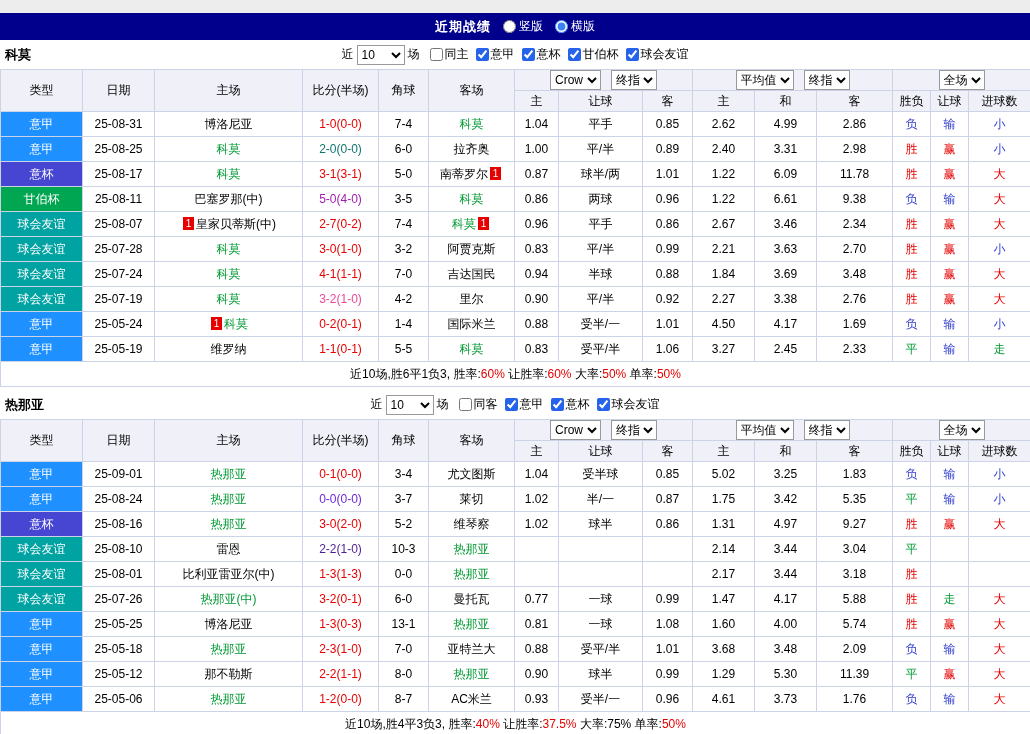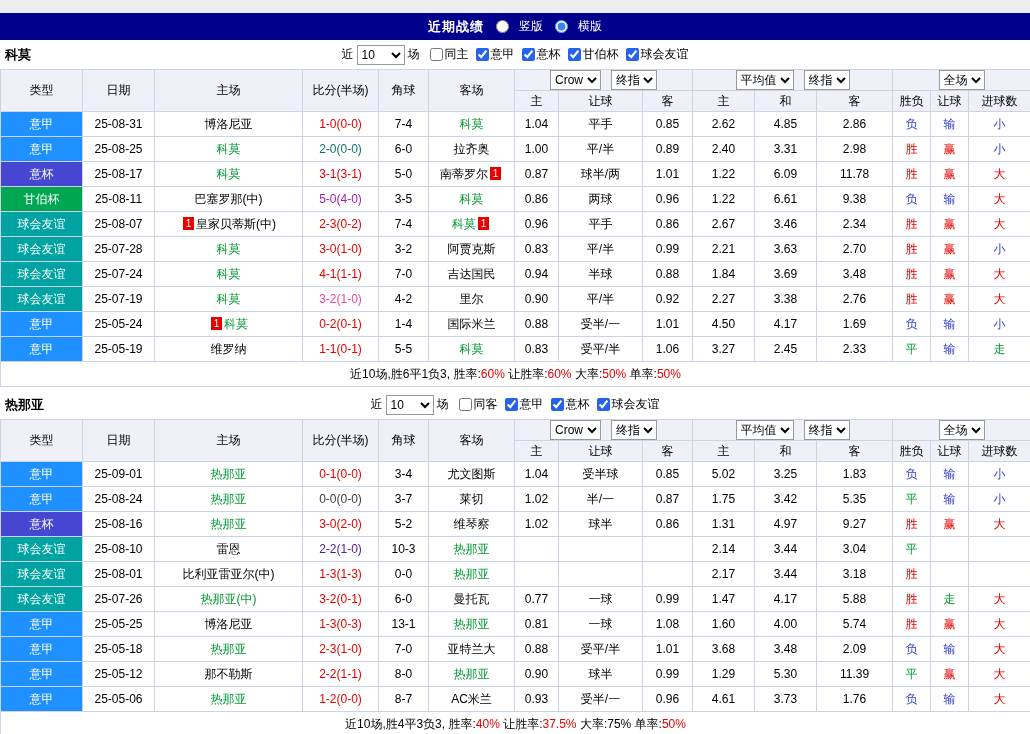--- a/index.html
+++ b/index.html
@@ -14,21 +14,21 @@
 
   .topbar {
     height: 27px;
     background: #00008c;
     display: flex;
     align-items: center;
     justify-content: center;
     gap: 12px;
   }
   .tb-title { color: #fff; font-weight: bold; font-size: 13px; letter-spacing: 1px; }
-  .layout-radio { display: inline-flex; align-items: center; gap: 10px; color: #fff; cursor: pointer; }
+  .layout-radio { display: inline-flex; align-items: center; gap: 3px; color: #fff; cursor: pointer; }
   .layout-radio input { margin: 0; accent-color: #3b82f6; }
 
   .section { background: #fff; }
   .section + .section { margin-top: 3px; }
   .section-header { position: relative; height: 29px; display: flex; align-items: center; }
   .team-name { position: absolute; left: 5px; font-weight: bold; font-size: 13px; }
   .filters { margin: 0 auto; display: inline-flex; align-items: center; gap: 3px; }
   .checkbox-group { display: inline-flex; align-items: center; }
   .checkbox-group label { display: inline-flex; align-items: center; cursor: pointer; }
   .checkbox-group input { margin: 0 2px 0 7px; accent-color: #2563eb; }
@@ -162,21 +162,21 @@
               <td class="type-cell" style="background: rgb(30, 144, 255);">意甲</td>
               <td class="date-cell">25-08-31</td>
               <td class="team-cell"><span>博洛尼亚</span></td>
               <td class="score-cell" style="color: rgb(230, 0, 0);">1-0(0-0)</td>
               <td class="corner-cell">7-4</td>
               <td class="team-cell"><span style="color: rgb(0, 153, 51);">科莫</span></td>
               <td class="odds-cell">1.04</td>
               <td class="odds-cell">平手</td>
               <td class="odds-cell">0.85</td>
               <td class="odds-cell">2.62</td>
-              <td class="odds-cell">4.85</td>
+              <td class="odds-cell">4.99</td>
               <td class="odds-cell">2.86</td>
               <td class="res-cell" style="color: rgb(51, 64, 208);">负</td>
               <td class="res-cell" style="color: rgb(51, 64, 208);">输</td>
               <td class="res-cell" style="color: rgb(51, 64, 208);">小</td>
             </tr>
             <tr>
               <td class="type-cell" style="background: rgb(30, 144, 255);">意甲</td>
               <td class="date-cell">25-08-25</td>
               <td class="team-cell"><span style="color: rgb(0, 153, 51);">科莫</span></td>
               <td class="score-cell" style="color: #0f766e;">2-0(0-0)</td>
@@ -223,21 +223,21 @@
               <td class="odds-cell">6.61</td>
               <td class="odds-cell">9.38</td>
               <td class="res-cell" style="color: rgb(51, 64, 208);">负</td>
               <td class="res-cell" style="color: rgb(51, 64, 208);">输</td>
               <td class="res-cell" style="color: rgb(230, 0, 0);">大</td>
             </tr>
             <tr>
               <td class="type-cell" style="background: rgb(0, 162, 162);">球会友谊</td>
               <td class="date-cell">25-08-07</td>
               <td class="team-cell"><span class="card-badge">1</span><span>皇家贝蒂斯(中)</span></td>
-              <td class="score-cell" style="color: rgb(230, 0, 0);">2-3(0-2)</td>
+              <td class="score-cell" style="color: rgb(230, 0, 0);">2-7(0-2)</td>
               <td class="corner-cell">7-4</td>
               <td class="team-cell"><span style="color: rgb(0, 153, 51);">科莫</span><span class="card-badge">1</span></td>
               <td class="odds-cell">0.96</td>
               <td class="odds-cell">平手</td>
               <td class="odds-cell">0.86</td>
               <td class="odds-cell">2.67</td>
               <td class="odds-cell">3.46</td>
               <td class="odds-cell">2.34</td>
               <td class="res-cell" style="color: rgb(230, 0, 0);">胜</td>
               <td class="res-cell" style="color: rgb(230, 0, 0);">赢</td>
@@ -421,21 +421,21 @@
               <td class="odds-cell">3.25</td>
               <td class="odds-cell">1.83</td>
               <td class="res-cell" style="color: rgb(51, 64, 208);">负</td>
               <td class="res-cell" style="color: rgb(51, 64, 208);">输</td>
               <td class="res-cell" style="color: rgb(51, 64, 208);">小</td>
             </tr>
             <tr>
               <td class="type-cell" style="background: rgb(30, 144, 255);">意甲</td>
               <td class="date-cell">25-08-24</td>
               <td class="team-cell"><span style="color: rgb(0, 153, 51);">热那亚</span></td>
-              <td class="score-cell" style="color: #404040;">0-0(0-0)</td>
+              <td class="score-cell" style="color: #6d28d9;">0-0(0-0)</td>
               <td class="corner-cell">3-7</td>
               <td class="team-cell"><span>莱切</span></td>
               <td class="odds-cell">1.02</td>
               <td class="odds-cell">半/一</td>
               <td class="odds-cell">0.87</td>
               <td class="odds-cell">1.75</td>
               <td class="odds-cell">3.42</td>
               <td class="odds-cell">5.35</td>
               <td class="res-cell" style="color: rgb(0, 153, 51);">平</td>
               <td class="res-cell" style="color: rgb(51, 64, 208);">输</td>

